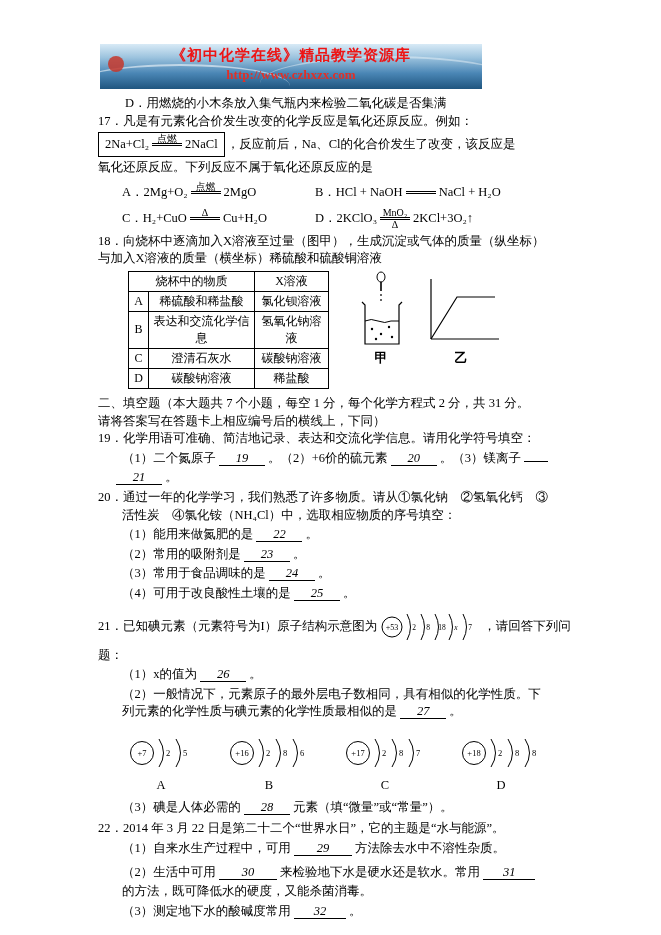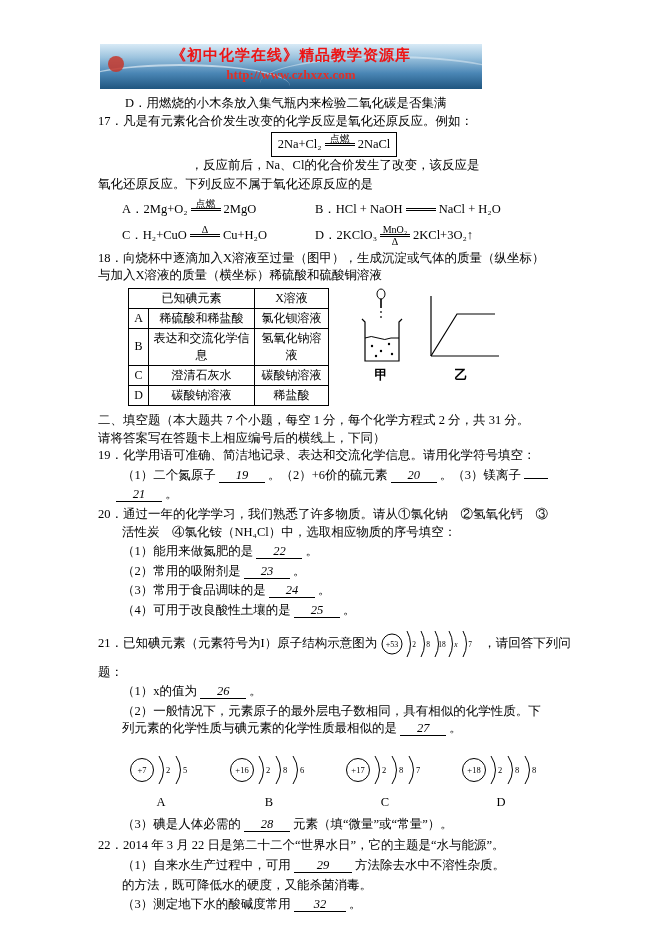--- a/index.html
+++ b/index.html
@@ -39,21 +39,21 @@
   .blank { display:inline-block; min-width:46px; border-bottom:1px solid #000;
     text-align:center; font-style:italic; padding:0 5px; line-height:13px; }
   .blank.endline { min-width:24px; }
 
   
   .ceq { display:inline-flex; flex-direction:column; align-items:center;
     vertical-align:middle; margin:0 3px; }
   .ceq-top, .ceq-bot { font-size:10px; line-height:9px; height:9px; letter-spacing:0;text-align:center; }
   .ceq-line { width:30px; height:3px; border-top:1px solid #000; border-bottom:1px solid #000; }
 
-  .eq-row { display:flex; align-items:center; margin-top:2px; white-space:nowrap;flex-direction:column; }
+  .eq-row { display:flex; align-items:center; margin-top:2px; white-space:nowrap; }
   .eq-box { display:inline-flex; align-items:center; border:1px solid #000;
     padding:1px 6px; margin-right:2px; }
 
   .opts-row { display:flex; align-items:center; margin-top:5px; white-space:nowrap; }
   .opt { display:inline-flex; align-items:center; }
   .opt.first { margin-left:24px; width:193px; }
 
   
   .q18-row { display:flex; align-items:flex-start; margin-left:30px; margin-top:3px; }
   table.q18 { border-collapse:collapse; font-size:12px; }
@@ -152,21 +152,21 @@
       </span>
     </div>
 
     <div class="line sp4">18．向烧杯中逐滴加入X溶液至过量（图甲），生成沉淀或气体的质量（纵坐标）</div>
     <div class="line">与加入X溶液的质量（横坐标）稀硫酸和硫酸铜溶液</div>
 
     <div class="q18-row">
       <table class="q18">
         <tbody>
           <tr>
-            <td colspan="2">已知碘元素</td>
+            <td colspan="2">烧杯中的物质</td>
             <td class="col-sol">X溶液</td>
           </tr>
           <tr>
             <td class="col-key">A</td>
             <td class="col-sub">稀硫酸和稀盐酸</td>
             <td class="col-sol">氯化钡溶液</td>
           </tr>
           <tr>
             <td class="col-key">B</td>
             <td class="col-sub">表达和交流化学信息</td>
@@ -341,20 +341,26 @@
       <span class="blank">28</span>
       <span>元素（填“微量”或“常量”）。</span>
     </div>
 
     <div class="line sp4">22．2014 年 3 月 22 日是第二十二个“世界水日”，它的主题是“水与能源”。</div>
     <div class="line ind2 sp2">
       <span>（1）自来水生产过程中，可用</span>
       <span class="blank" style="min-width:58px;font-style:italic;">29</span>
       <span>方法除去水中不溶性杂质。</span>
     </div>
+    <div class="line ind2 sp6">
+      <span>（2）生活中可用</span>
+      <span class="blank" style="min-width:58px;">30</span>
+      <span>来检验地下水是硬水还是软水。常用</span>
+      <span class="blank" style="min-width:52px;">31</span>
+    </div>
     <div class="line ind2 sp2">的方法，既可降低水的硬度，又能杀菌消毒。</div>
     <div class="line ind2 sp2">
       <span>（3）测定地下水的酸碱度常用</span>
       <span class="blank" style="min-width:52px;">32</span>
       <span>。</span>
     </div>
 
   </div>
 </div>
 

